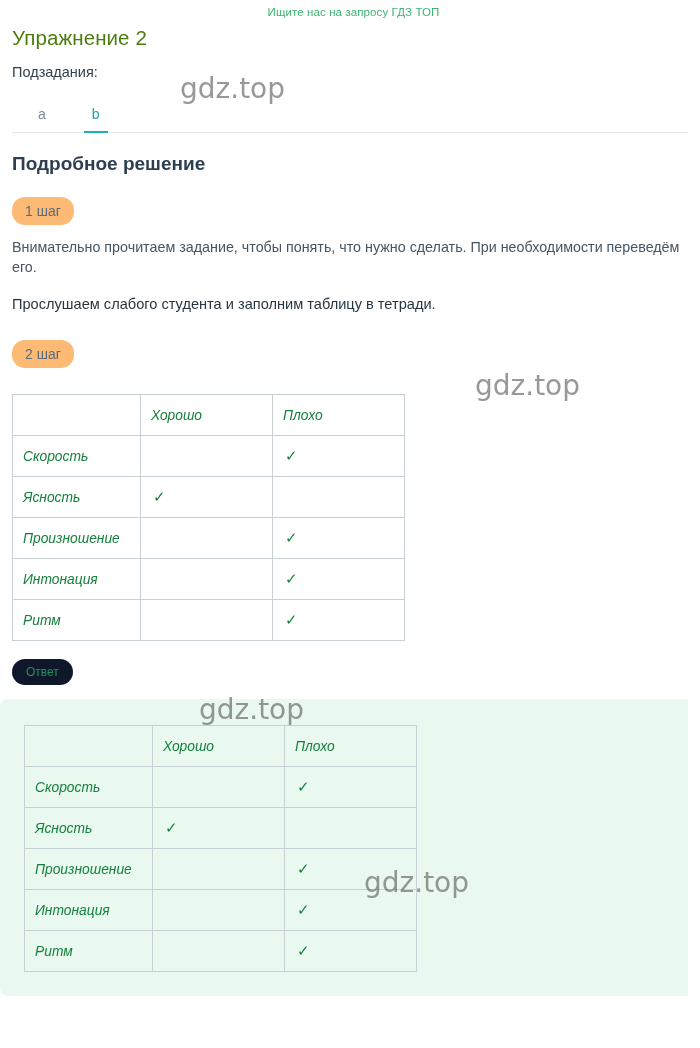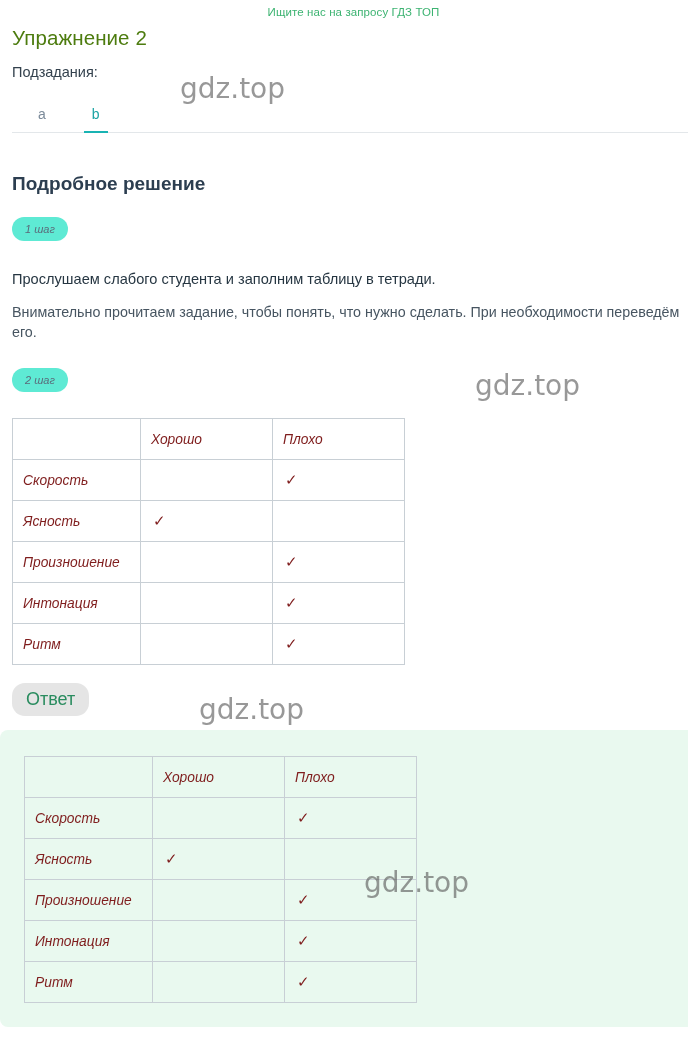--- a/index.html
+++ b/index.html
@@ -55,65 +55,64 @@
     margin-bottom: -1px;
   }
   .tab.active {
     color: #1aa3a3;
     border-bottom: 2px solid #19b3b3;
   }
   h2.sol-title {
     font-size: 19px;
     font-weight: bold;
     color: #2c3e50;
-    margin: 40px 0 22px 0;
+    margin: 20px 0 22px 0;
   }
   .step-badge {
     display: inline-block;
-    background: #5eead4;
+    background: #fdba74;
     color: #5a6b7a;
-    font-size: 11px;
+    font-size: 14px;
     border-radius: 13px;
     padding: 6px 13px;
     margin: 0 0 12px 0;
-    font-style: italic;
   }
   .para {
     font-size: 14.3px;
     color: #475561;
     line-height: 1.42;
     margin: 0 0 12px 0;
   }
   .para.dark {
     color: #263642;
     font-size: 14.6px;
     margin-top: 16px;
   }
   .answer-badge {
     display: inline-block;
-    background: #e5e5e5;
+    background: #0f172a;
     color: #2a8c5f;
-    font-size: 18px;
+    font-size: 12px;
     border-radius: 13px;
     padding: 6px 14px;
     margin: 18px 0 0 0;
   }
   
   table.grid {
     border-collapse: collapse;
     margin-top: 14px;
     table-layout: fixed;
   }
   table.grid td {
     border: 1px solid #c8cfd5;
     height: 41px;
     padding: 4px 10px;
     font-size: 13.8px;
     font-style: italic;
-    color: #7f1d1d;
+    color: #15803d;
     vertical-align: middle;
   }
   table.grid td.c0 { width: 128px; }
   table.grid td.c1 { width: 132px; }
   table.grid td.c2 { width: 132px; }
   table.grid td.mark {
     font-style: normal;
     font-size: 15px;
     text-align: left;
     padding-left: 12px;
@@ -169,22 +168,22 @@
 
     <div class="tabs">
       <div class="tab">a</div>
       <div class="tab active">b</div>
     </div>
 
     <h2 class="sol-title">Подробное решение</h2>
 
     <div>
       <div class="step-badge">1 шаг</div>
+      <p class="para">Внимательно прочитаем задание, чтобы понять, что нужно сделать. При необходимости переведём его.</p>
       <p class="para dark">Прослушаем слабого студента и заполним таблицу в тетради.</p>
-      <p class="para">Внимательно прочитаем задание, чтобы понять, что нужно сделать. При необходимости переведём его.</p>
     </div>
 
     <div style="margin-top:26px;">
       <div class="step-badge">2 шаг</div>
 
       <table class="grid">
         <tbody>
             <tr>
           <td class="c0"></td>
           <td class="c1">Хорошо</td>

